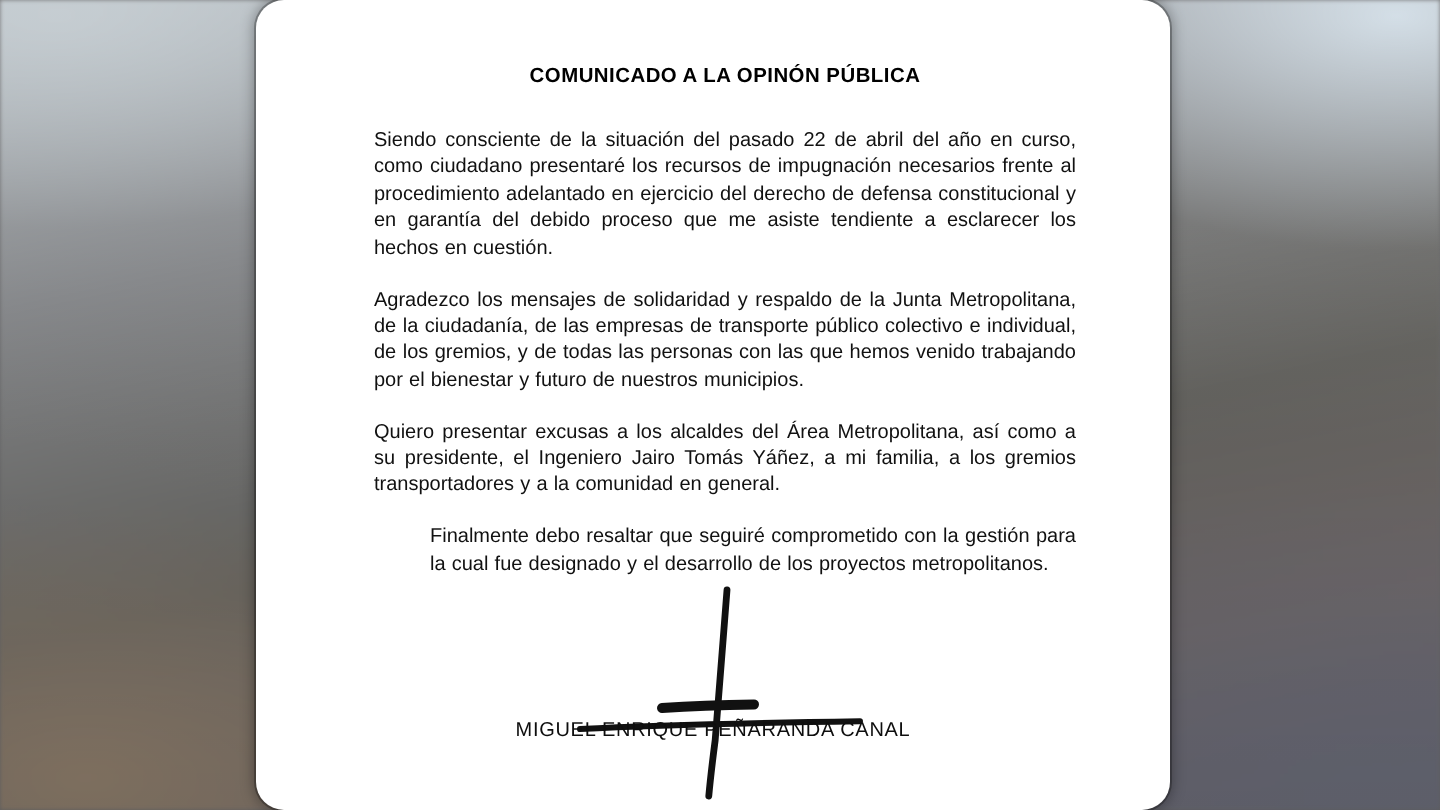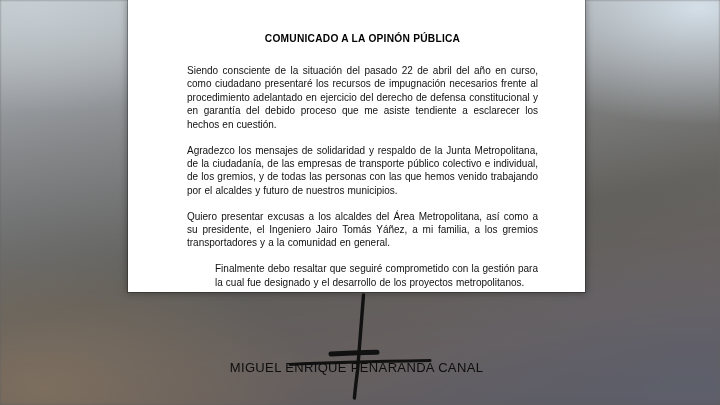--- a/index.html
+++ b/index.html
@@ -38,23 +38,24 @@
     inset: 0;
     background: linear-gradient(180deg, rgba(255,255,255,0.05) 0%, rgba(0,0,0,0.10) 55%, rgba(0,0,0,0.16) 100%);
   }
 
   
   .document {
     position: absolute;
     left: 128px;
     top: 0;
     width: 457px;
-    height: 292px;
+    height: 405px;
     background: #ffffff;
     box-shadow: 0 0 0 1px rgba(0,0,0,0.25), 0 0 7px 1px rgba(0,0,0,0.35);
+    border-radius: 14px;
   }
 
   .doc-inner {
     position: absolute;
     left: 59px;
     right: 47px;
     top: 0;
     bottom: 0;
   }
 
@@ -100,42 +101,42 @@
     width: 300px;
     height: 108px;
     pointer-events: none;
   }
   .signature-name {
     position: absolute;
     left: 0;
     right: 0;
     top: 68px;
     text-align: center;
-    font-size: 13px;
+    font-size: 10px;
     letter-spacing: 0.35px;
     color: #0e0e0e;
     font-family: "Liberation Sans", sans-serif;
   }
 </style>
 </head>
 <body>
 
 <div id="screen">
 
   <div class="backdrop"></div>
   <div class="backdrop-veil"></div>
 
   <div class="document">
     <div class="doc-inner">
 
       <h1 class="doc-title">COMUNICADO A LA OPINÓN PÚBLICA</h1>
 
       <div class="doc-body">
         <p class="para">Siendo consciente de la situación del pasado 22 de abril del año en curso, como ciudadano presentaré los recursos de impugnación necesarios frente al procedimiento adelantado en ejercicio del derecho de defensa constitucional y en garantía del debido proceso que me asiste tendiente a esclarecer los hechos en cuestión.</p>
-        <p class="para">Agradezco los mensajes de solidaridad y respaldo de la Junta Metropolitana, de la ciudadanía, de las empresas de transporte público colectivo e individual, de los gremios, y de todas las personas con las que hemos venido trabajando por el alcaldes y futuro de nuestros municipios.</p>
+        <p class="para">Agradezco los mensajes de solidaridad y respaldo de la Junta Metropolitana, de la ciudadanía, de las empresas de transporte público colectivo e individual, de los gremios, y de todas las personas con las que hemos venido trabajando por el bienestar y futuro de nuestros municipios.</p>
         <p class="para">Quiero presentar excusas a los alcaldes del Área Metropolitana, así como a su presidente, el Ingeniero Jairo Tomás Yáñez, a mi familia, a los gremios transportadores y a la comunidad en general.</p>
         <p class="para">Finalmente debo resaltar que seguiré comprometido con la gestión para la cual fue designado y el desarrollo de los proyectos metropolitanos.</p>
       </div>
     </div>
 
     <div class="signature-block">
 
       <svg class="signature-mark" viewBox="0 0 300 108" xmlns="http://www.w3.org/2000/svg">
 
         <path d="M156.5 3 C154.6 28, 152.4 54, 150.6 78 C149.3 88, 148.2 97, 147.4 106" stroke="#111" stroke-width="3.4" fill="none" stroke-linecap="round"></path>

